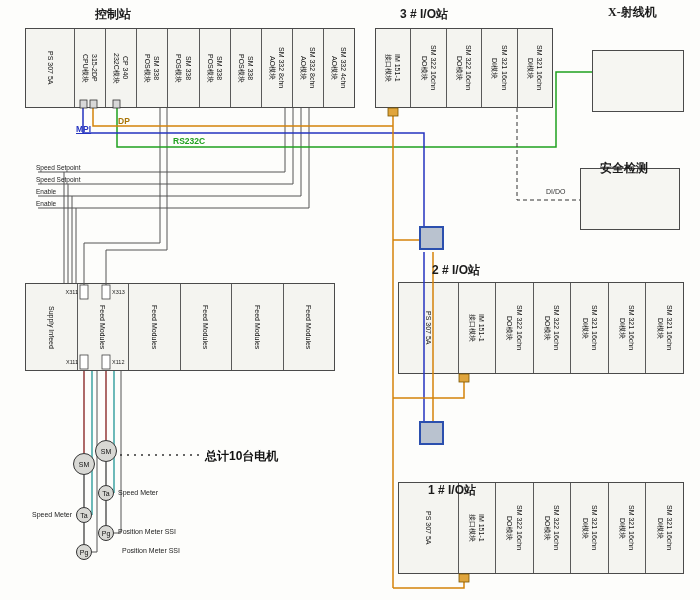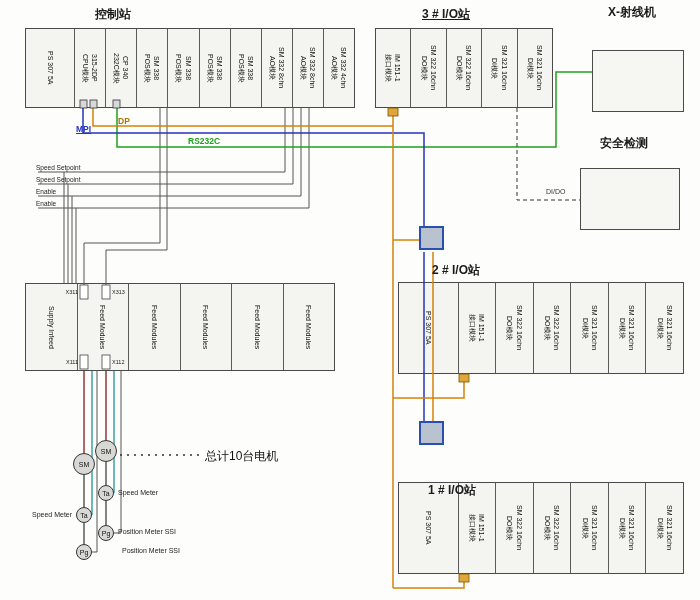--- a/index.html
+++ b/index.html
@@ -11,36 +11,36 @@
           text-align:center;white-space:pre-line;padding:2px 0;overflow:hidden;}
   .module:last-child{border-right:none;}
   .module.wide{flex:1.6;}
   .box{position:absolute;border:1.5px solid #4a4a4a;background:#f6f6f2;box-sizing:border-box;z-index:1;}
   .lbl{position:absolute;font-size:12px;font-weight:bold;color:#1a1a1a;z-index:4;white-space:nowrap;}
   .slbl{position:absolute;font-size:6.5px;color:#222;z-index:4;white-space:nowrap;}
   .mlbl{position:absolute;font-size:7px;color:#222;z-index:4;white-space:nowrap;}
   .bus{position:absolute;font-size:8.5px;font-weight:bold;z-index:4;white-space:nowrap;padding-left:18px;}
   .bus.mpi{color:#2433c0;} .bus.dp{color:#a97508;} .bus.rs232c{color:#1fa11f;}
   .bus.dido{color:#333;font-size:7px;font-weight:normal;}
-  .note{position:absolute;font-size:12px;font-weight:normal;color:#111;z-index:4;white-space:nowrap;}
+  .note{position:absolute;font-size:12px;font-weight:bold;color:#111;z-index:4;white-space:nowrap;}
   .panel-square{position:absolute;width:25px;height:24px;background:#b9c2cf;border:2.5px solid #2b4fae;box-sizing:border-box;z-index:3;}
   .motor{position:absolute;border-radius:50%;border:1.2px solid #333;background:#d8d8d4;
          display:flex;align-items:center;justify-content:center;font-size:7px;color:#111;z-index:3;box-sizing:border-box;}
   svg#wires{position:absolute;left:0;top:0;z-index:2;}
   svg text{font-family:"Liberation Sans",sans-serif;}
 </style>
 </head>
 <body>
 
 <div id="canvas">
 
   <div class="lbl" style="left:95px;top:6px;">控制站</div>
-  <div class="lbl" style="left:422px;top:6px;text-decoration:underline;">3 # I/O站</div>
-  <div class="lbl" style="left:608px;top:4px;">X-射线机</div>
-  <div class="lbl" style="left:600px;top:135px;">安全检测</div>
+  <div class="lbl" style="left:400px;top:6px;">3 # I/O站</div>
+  <div class="lbl" style="left:608px;top:4px;font-family:Liberation Serif, serif;">X-射线机</div>
+  <div class="lbl" style="left:600px;top:160px;">安全检测</div>
   <div class="lbl" style="left:432px;top:262px;">2 # I/O站</div>
   <div class="lbl" style="left:428px;top:482px;">1 # I/O站</div>
 
   <div class="rack" style="left:25px;top:28px;width:330px;height:80px;">
       <div class="module wide">PS 307 5A</div>
       <div class="module">315-2DP
 CPU模块</div>
       <div class="module">CP 340
 232C模块</div>
       <div class="module">SM 338
@@ -110,21 +110,21 @@
     </div>
 
   <div class="box" style="left:592px;top:50px;width:92px;height:62px;"></div>
   <div class="box" style="left:580px;top:168px;width:100px;height:62px;"></div>
 
   <div class="panel-square" style="left:419px;top:226px;"></div>
   <div class="panel-square" style="left:419px;top:421px;"></div>
 
   <div class="bus mpi" style="left:58px;top:124px;text-decoration:underline;">MPI</div>
   <div class="bus dp" style="left:100px;top:116px;">DP</div>
-  <div class="bus rs232c" style="left:170px;top:136px;">RS232C</div>
+  <div class="bus rs232c" style="left:155px;top:136px;">RS232C</div>
   <div class="bus dido" style="left:528px;top:188px;">DI/DO</div>
 
   <div class="slbl" style="left:36px;top:164px;">Speed Setpoint</div>
   <div class="slbl" style="left:36px;top:176px;">Speed Setpoint</div>
   <div class="slbl" style="left:36px;top:188px;">Enable</div>
   <div class="slbl" style="left:36px;top:200px;">Enable</div>
 
   <div class="motor" style="left:73px;top:453px;width:22px;height:22px;">
       <span>SM</span>
     </div>

